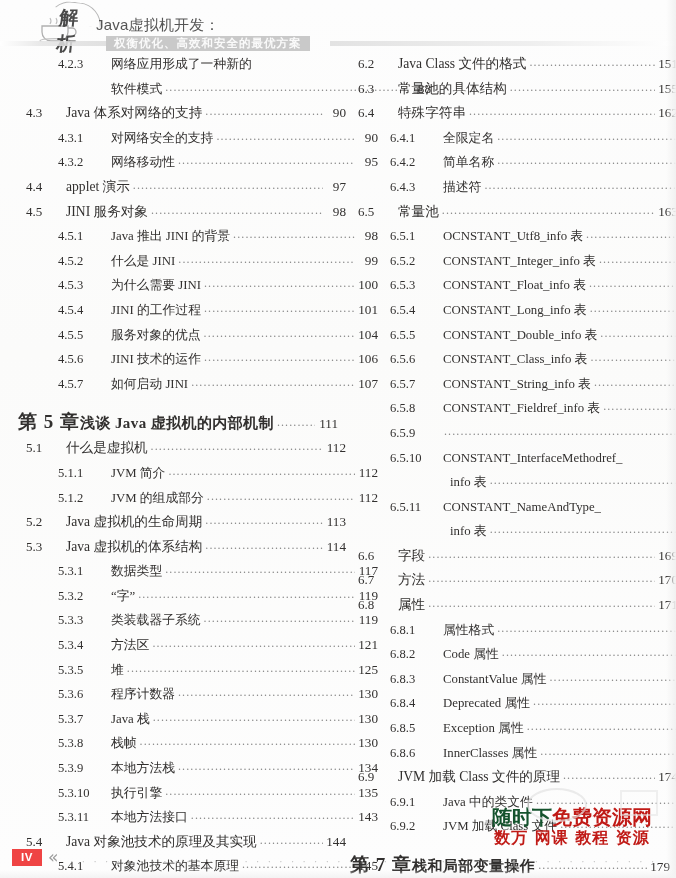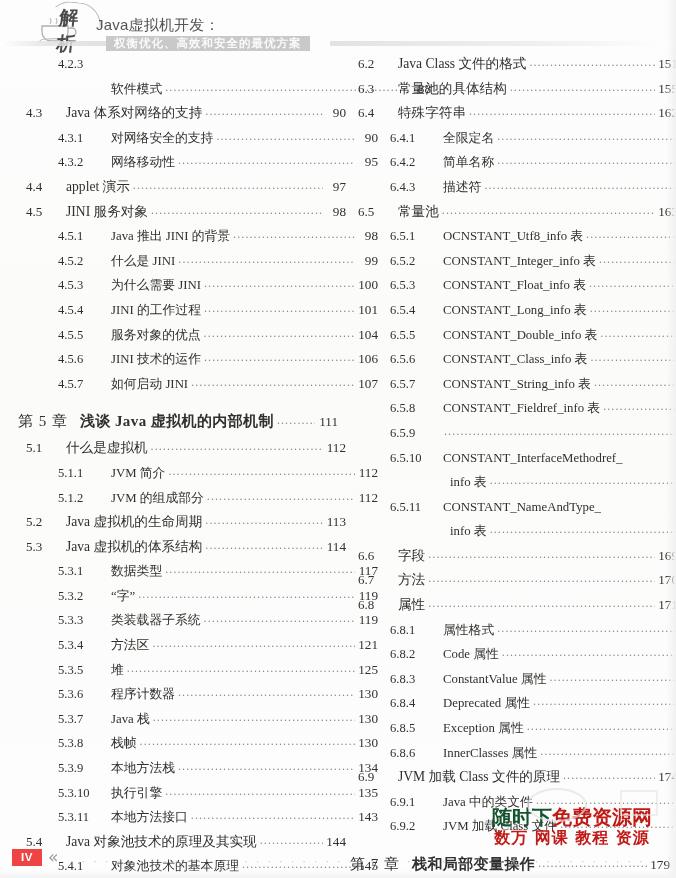--- a/index.html
+++ b/index.html
@@ -147,21 +147,21 @@
   }
   .row .pg {
     flex: 0 0 auto;
     text-align: right;
     white-space: nowrap;
     min-width: 22px;
     font-family: "Liberation Serif", serif;
   }
 
   
-  .lvl-chapter .num { width: 62px; font-size: 15px; font-weight: normal; letter-spacing: 1px; }
+  .lvl-chapter .num { width: 62px; font-size: 19px; font-weight: bold; letter-spacing: 1px; }
   .lvl-chapter .txt { font-size: 15px; font-weight: bold; letter-spacing: .4px; }
   .lvl-chapter { height: 29px; line-height: 29px; }
 
   .lvl-1 { padding-left: 8px; }
   .lvl-1 .num { width: 40px; font-size: 13px; }
   .lvl-1 .txt { font-size: 13.6px; }
 
   .lvl-2b { padding-left: 40px; }
   .lvl-2b .num { width: 53px; font-size: 12.6px; }
   .lvl-2b .txt { font-size: 12.8px; }
@@ -304,20 +304,21 @@
     <div class="rh-rule-left"></div>
     <div class="rh-rule-right"></div>
     <div class="rh-sub">权衡优化、高效和安全的最优方案</div>
   </div>
 </div>
 
 <div class="columns">
   <div class="col col-left" id="col-left">
       <div class="row lvl-2b nodots nopg">
         <span class="num">4.2.3</span>
+        <span class="txt">网络应用形成了一种新的</span>
         <span class="dots">....................................................................................</span>
         <span class="pg"></span>
       </div>
       <div class="row lvl-cont">
         <span class="num"></span>
         <span class="txt">软件模式</span>
         <span class="dots">....................................................................................</span>
         <span class="pg">88</span>
       </div>
       <div class="row lvl-1">

